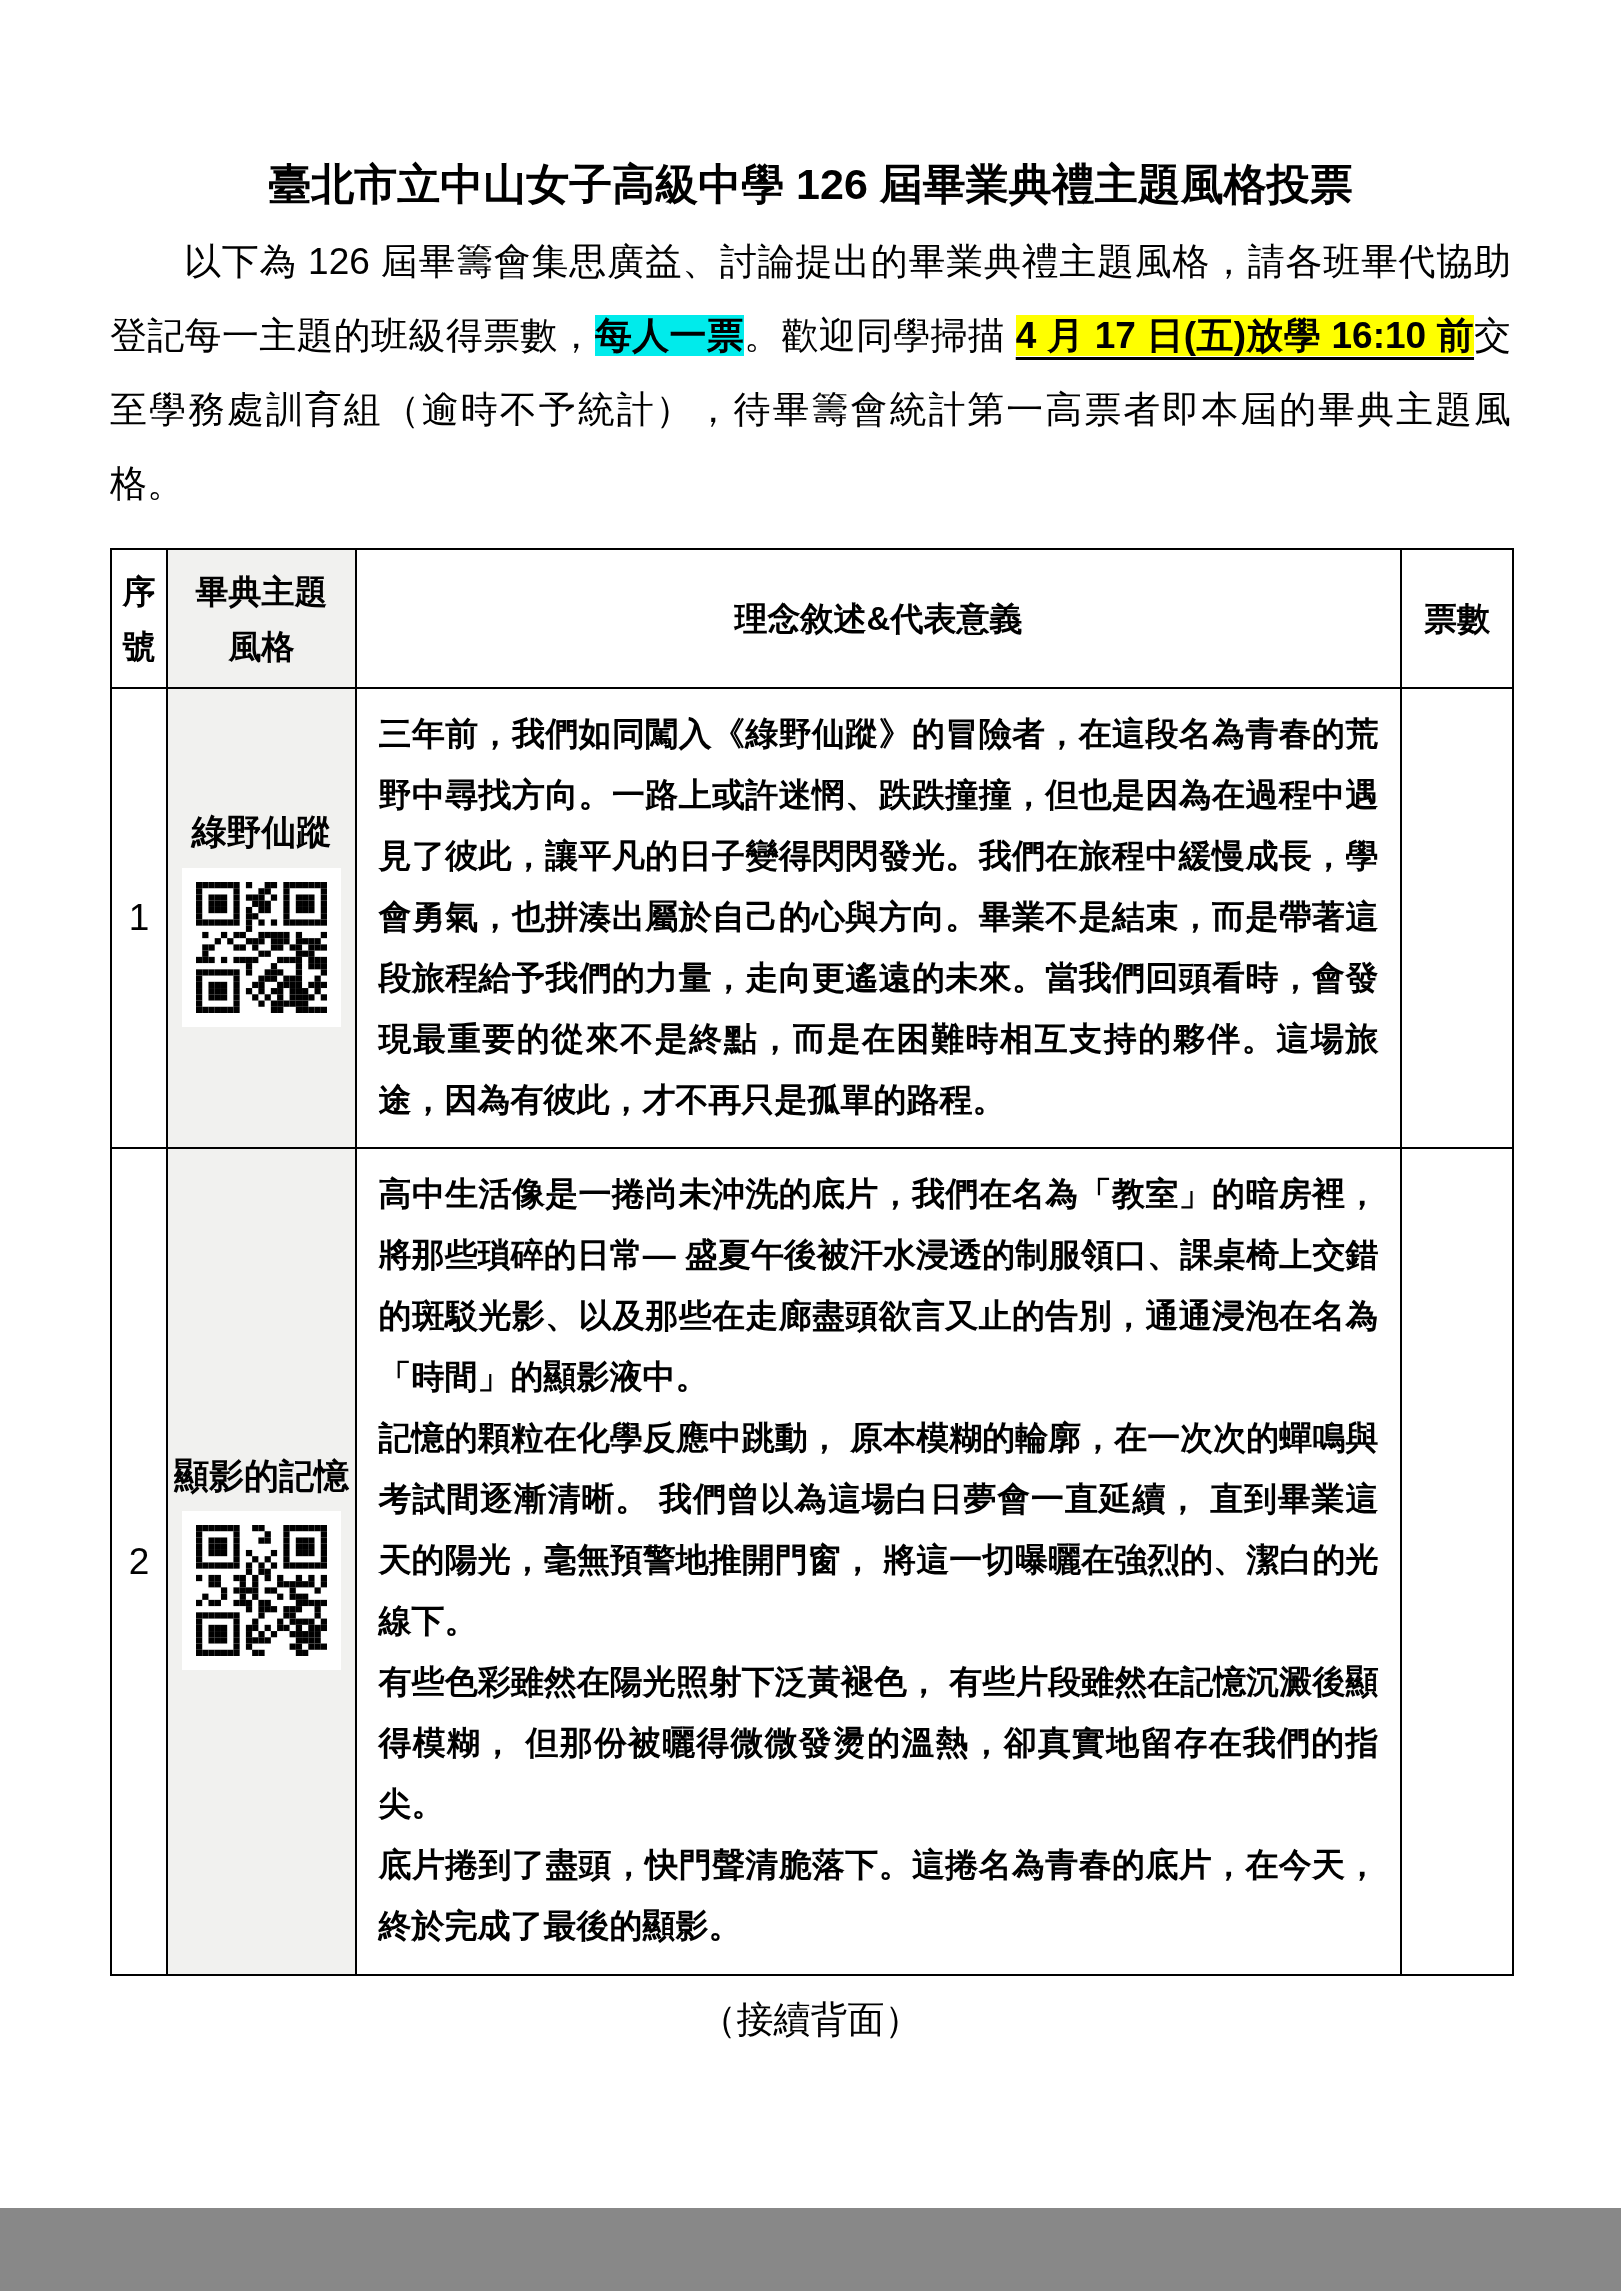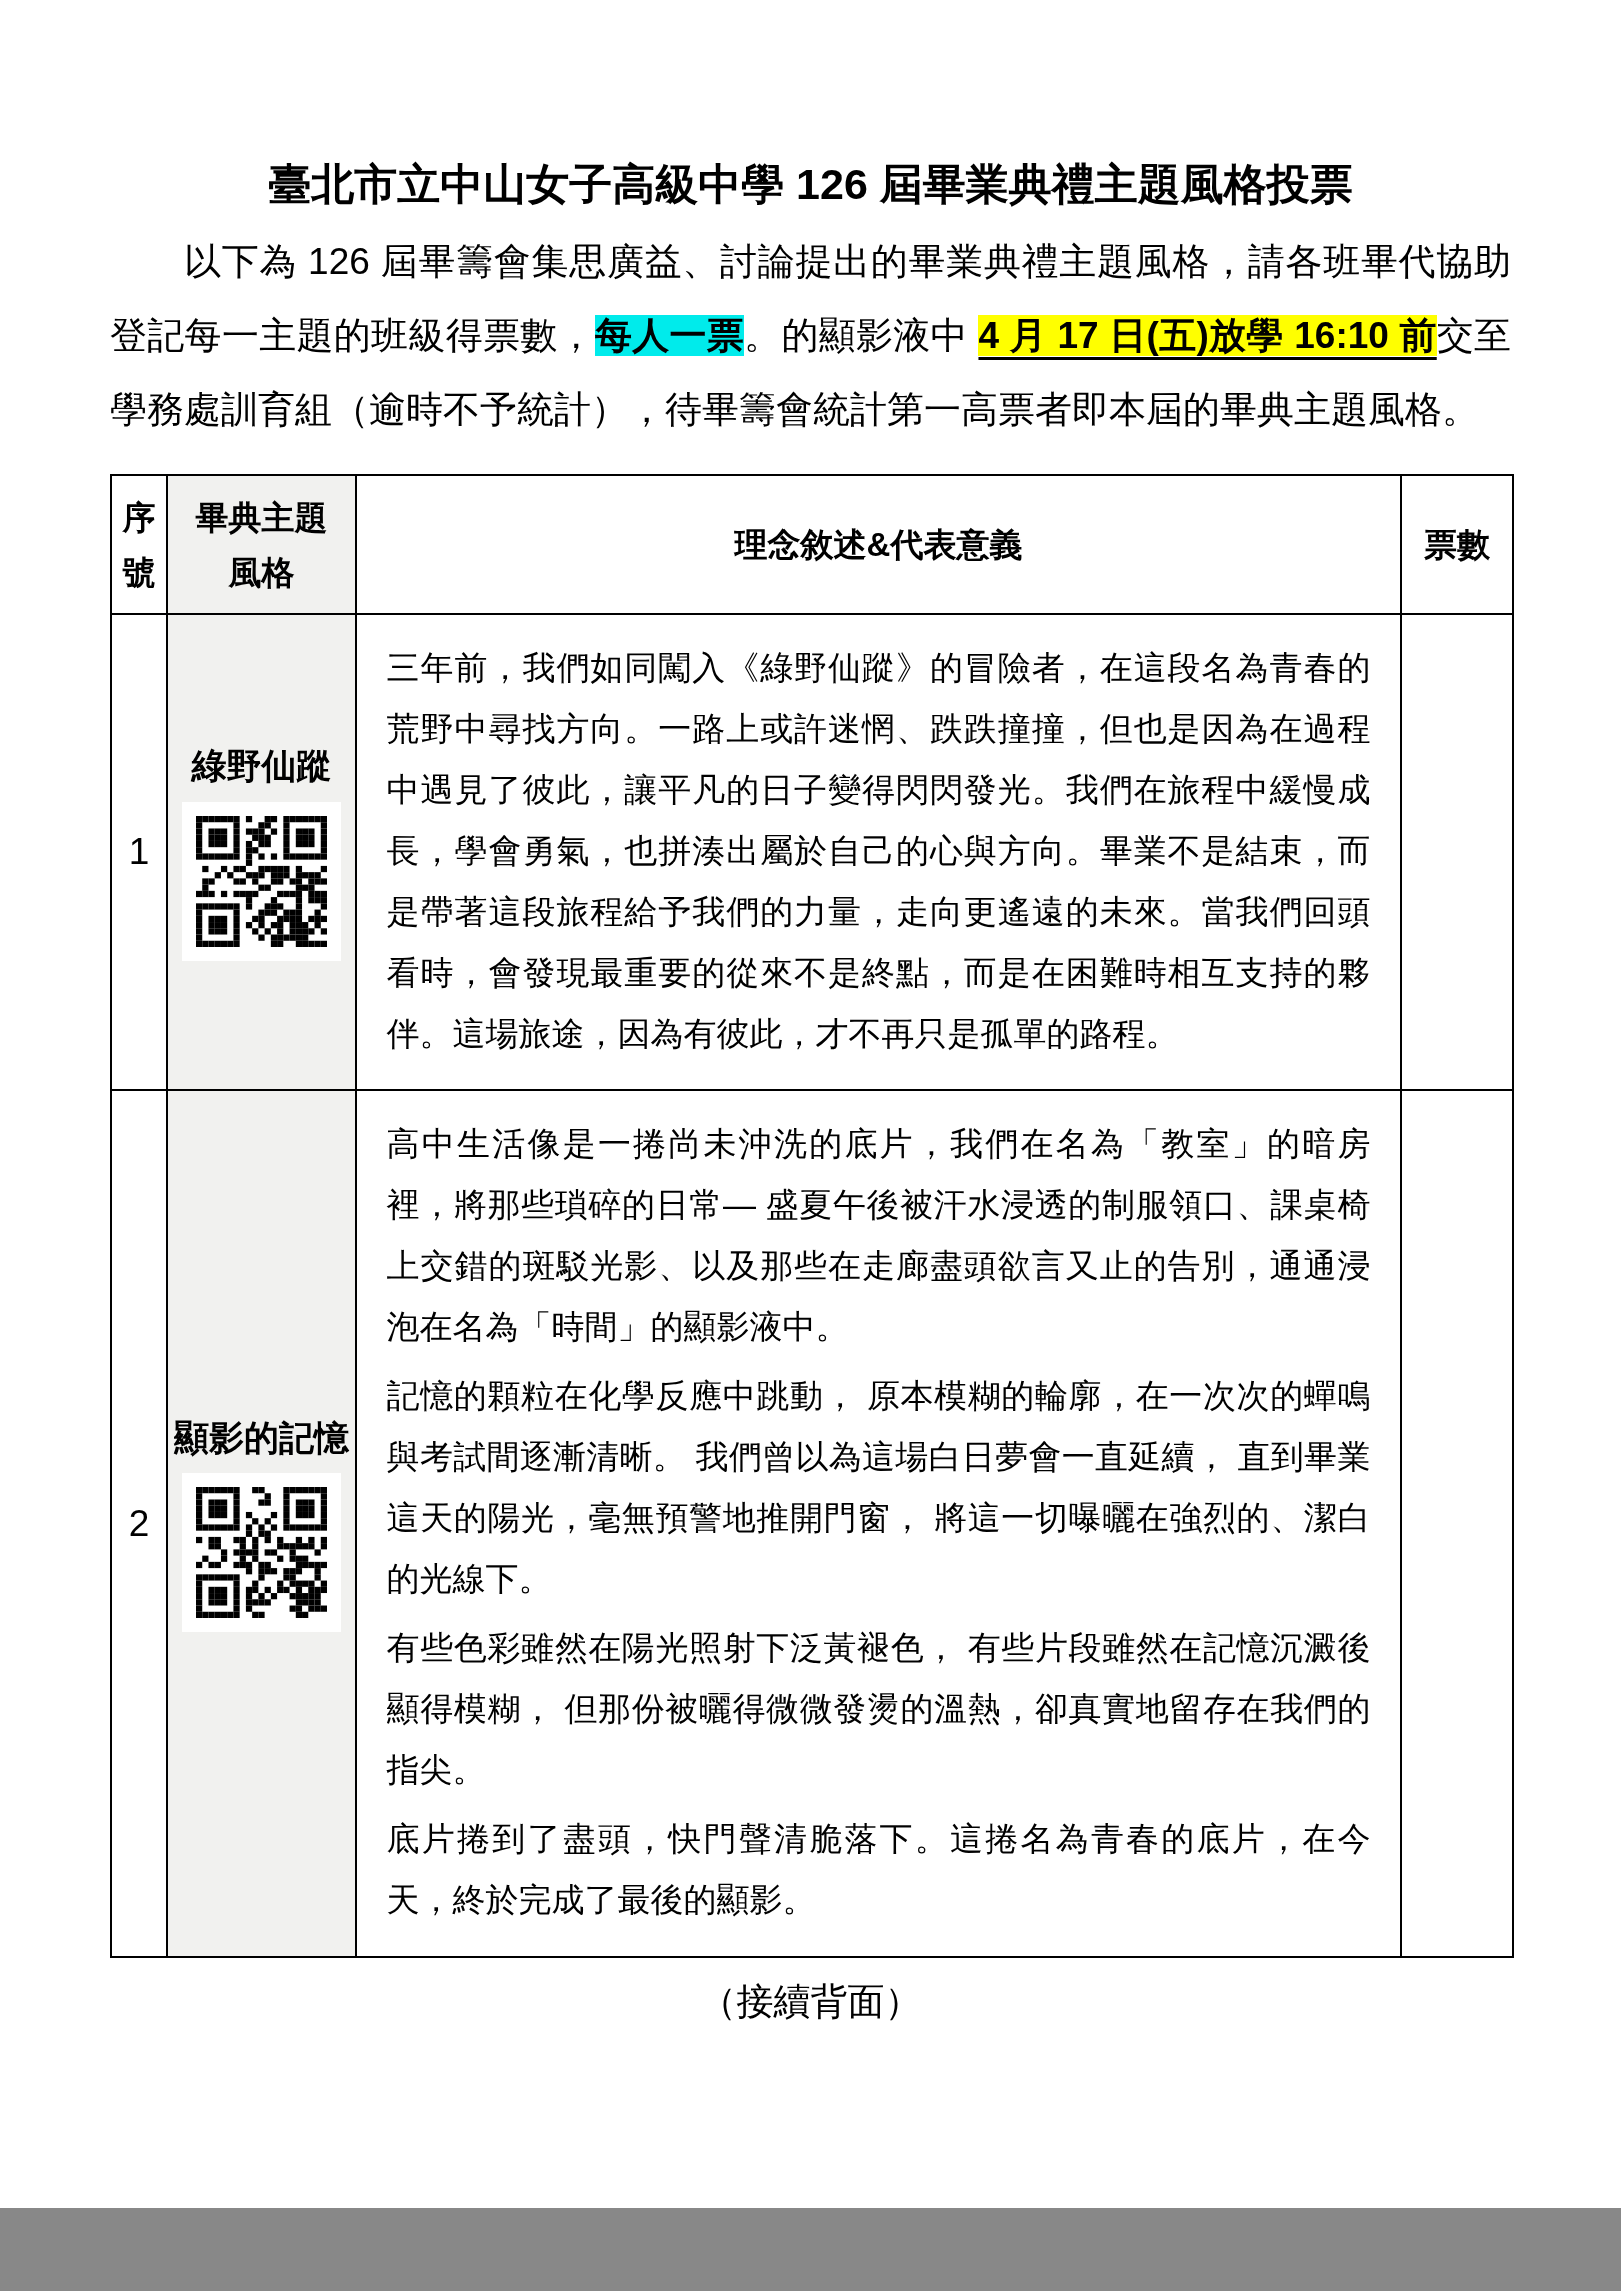--- a/index.html
+++ b/index.html
@@ -50,33 +50,33 @@
   td.theme-cell{text-align:center;vertical-align:middle;padding:9.8px 0;}
   .theme-name{font-size:35px;font-weight:bold;margin-bottom:11.8px;}
   .qr-box{
     background:#fff;width:159px;height:159px;padding:13.7px;margin:0 auto;
   }
   .qr-box svg{width:131px;height:131px;display:block;}
   td.desc-cell{
     font-size:33px;line-height:61px;padding:13.7px 21.6px 17.6px 21.6px;
     text-align:justify;vertical-align:top;
   }
-  td.desc-cell p{margin:8px;}
+  td.desc-cell p{margin:0;font-weight:bold;}
   .footer-line{font-size:37px;text-align:center;margin-top:41px;letter-spacing:1px;}
   .footer-continue{font-size:37px;text-align:center;margin-top:19.6px;}
 </style>
 </head>
 <body>
 
 <div class="page">
 
   <h1 class="title">臺北市立中山女子高級中學 126 屆畢業典禮主題風格投票</h1>
 
 
-  <p class="intro"><span>以下為 126 屆畢籌會集思廣益、討論提出的畢業典禮主題風格，請各班畢代協助登記每一主題的班級得票數，</span><span class="hl-cyan">每人一票</span><span>。的顯影液中 </span><span class="hl-yellow">4 月 17 日(五)放學 16:10 前</span><span>交至學務處訓育組（逾時不予統計），待畢籌會統計第一高票者即本屆的畢典主題風格。</span></p>
+  <p class="intro"><span>以下為 126 屆畢籌會集思廣益、討論提出的畢業典禮主題風格，請各班畢代協助登記每一主題的班級得票數，</span><span class="hl-cyan">每人一票</span><span>。歡迎同學掃描 </span><span class="hl-yellow">4 月 17 日(五)放學 16:10 前</span><span>交至學務處訓育組（逾時不予統計），待畢籌會統計第一高票者即本屆的畢典主題風格。</span></p>
 
 
   <table class="vote">
     <colgroup>
       <col style="width:56px">
       <col style="width:189px">
       <col style="width:1045px">
       <col style="width:112px">
     </colgroup>
     <thead>

